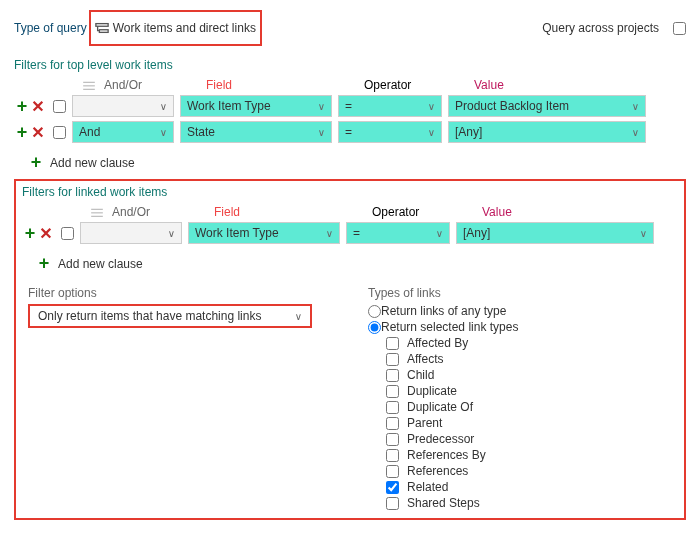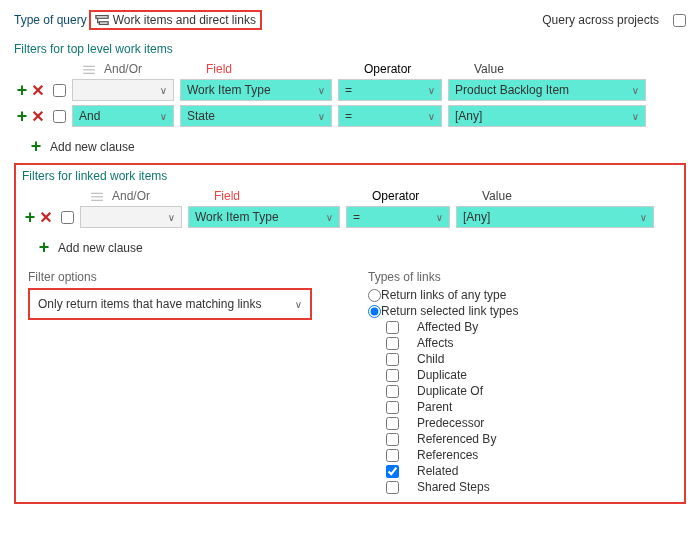--- a/index.html
+++ b/index.html
@@ -1,53 +1,53 @@
 <!DOCTYPE html>
 <html><head>
 <meta charset="utf-8">
 <style>
 *{box-sizing:border-box;margin:0;padding:0;font-family:"Segoe UI",Arial,sans-serif;font-size:12px;color:#333}
 body{background:#fff;width:700px;height:539px;padding:10px 14px}
 .row{display:flex;align-items:center}
 .top-row{display:flex;align-items:center;justify-content:space-between;margin-bottom:12px}
 .type-of-query-label{color:#0c4a6e}
-.query-type-box{display:inline-flex;align-items:center;gap:4px;border:2px solid #e43a2f;padding:1px 4px;margin-left:2px}
+.query-type-box{display:inline-flex;align-items:center;gap:4px;border:2px solid #e43a2f;padding:9px 4px;margin-left:2px}
 .qt-icon{width:14px;height:14px;fill:none;stroke:#555;stroke-width:1.5}
 .cross-projects{display:flex;align-items:center;gap:14px;color:#666}
 .cross-projects input{margin:0}
 .section-title{color:#0f766e;margin:8px 0 6px}
 .hdr{display:flex;align-items:flex-end}
 .hdr .col-andor{margin-left:86px;width:102px;color:#666}
 .hdr .col-field{width:158px;color:#ef4444}
 .hdr .col-op{width:110px;color:#000000}
-.hdr .col-val{color:#404040}
+.hdr .col-val{color:#be185d}
 .hdr .andor-icon{margin-left:68px;width:14px;margin-right:4px}
 .clause{display:flex;align-items:center;margin:2px 0;height:24px}
 .plus{color:#107c10;font-size:18px;font-weight:bold;width:16px;text-align:center;cursor:pointer}
 .xdel{color:#c62828;font-size:16px;font-weight:bold;width:16px;text-align:center;cursor:pointer}
 .chk-wrap{width:26px;display:flex;align-items:center;justify-content:center}
 .chk-wrap input{margin:0}
 .cell{border:1px solid #ccc;height:22px;display:flex;align-items:center;justify-content:space-between;padding:0 6px;background:#5eead4}
 .cell.disabled{background:#f3f3f3;color:#999}
 .cell .caret{font-size:10px;color:#666}
 .w-andor{width:102px;margin-right:6px}
 .w-field{width:152px;margin-right:6px}
 .w-op{width:104px;margin-right:6px}
 .w-val{width:198px}
 .add-clause{display:inline-flex;align-items:center;gap:6px;color:#107c10;margin:6px 0 2px 14px;cursor:pointer}
 .linked-box{border:2px solid #e43a2f;padding:4px 6px 6px;margin-top:4px}
 .lower-cols{display:flex;margin-top:10px}
 .filter-opts{width:320px;margin-left:6px}
 .filter-opts .label{color:#666;margin-bottom:4px}
-.filter-select{border:2px solid #e43a2f;height:32px;display:flex;align-items:center;justify-content:space-between;padding:0 8px;width:284px;cursor:pointer}
+.filter-select{border:2px solid #e43a2f;height:24px;display:flex;align-items:center;justify-content:space-between;padding:0 8px;width:284px;cursor:pointer}
 .filter-select .caret{font-size:10px;color:#666}
 .linktypes{margin-left:20px}
 .linktypes .label{color:#666;margin-bottom:4px}
 .radio-row{display:flex;align-items:center;gap:0;margin:2px 0}
-.chk-row{display:flex;align-items:center;gap:18px;margin:2px 0;margin-left:18px}
+.chk-row{display:flex;align-items:center;gap:8px;margin:2px 0;margin-left:18px}
 input[type=radio],input[type=checkbox]{margin:0}
 .grip-icon{width:12px;height:12px}
 .grip-icon svg{display:block}
 </style>
 </head>
 <body>
 
 
 
 <div class="top-row">
@@ -230,21 +230,21 @@
           <label class="chk-row">
             <input type="checkbox" style="">
             <span>Parent</span>
           </label>
           <label class="chk-row">
             <input type="checkbox" style="">
             <span>Predecessor</span>
           </label>
           <label class="chk-row">
             <input type="checkbox" style="">
-            <span>Referenced By</span>
+            <span>References By</span>
           </label>
           <label class="chk-row">
             <input type="checkbox" style="">
             <span>References</span>
           </label>
           <label class="chk-row">
             <input type="checkbox" checked="" style="">
             <span>Related</span>
           </label>
           <label class="chk-row">

